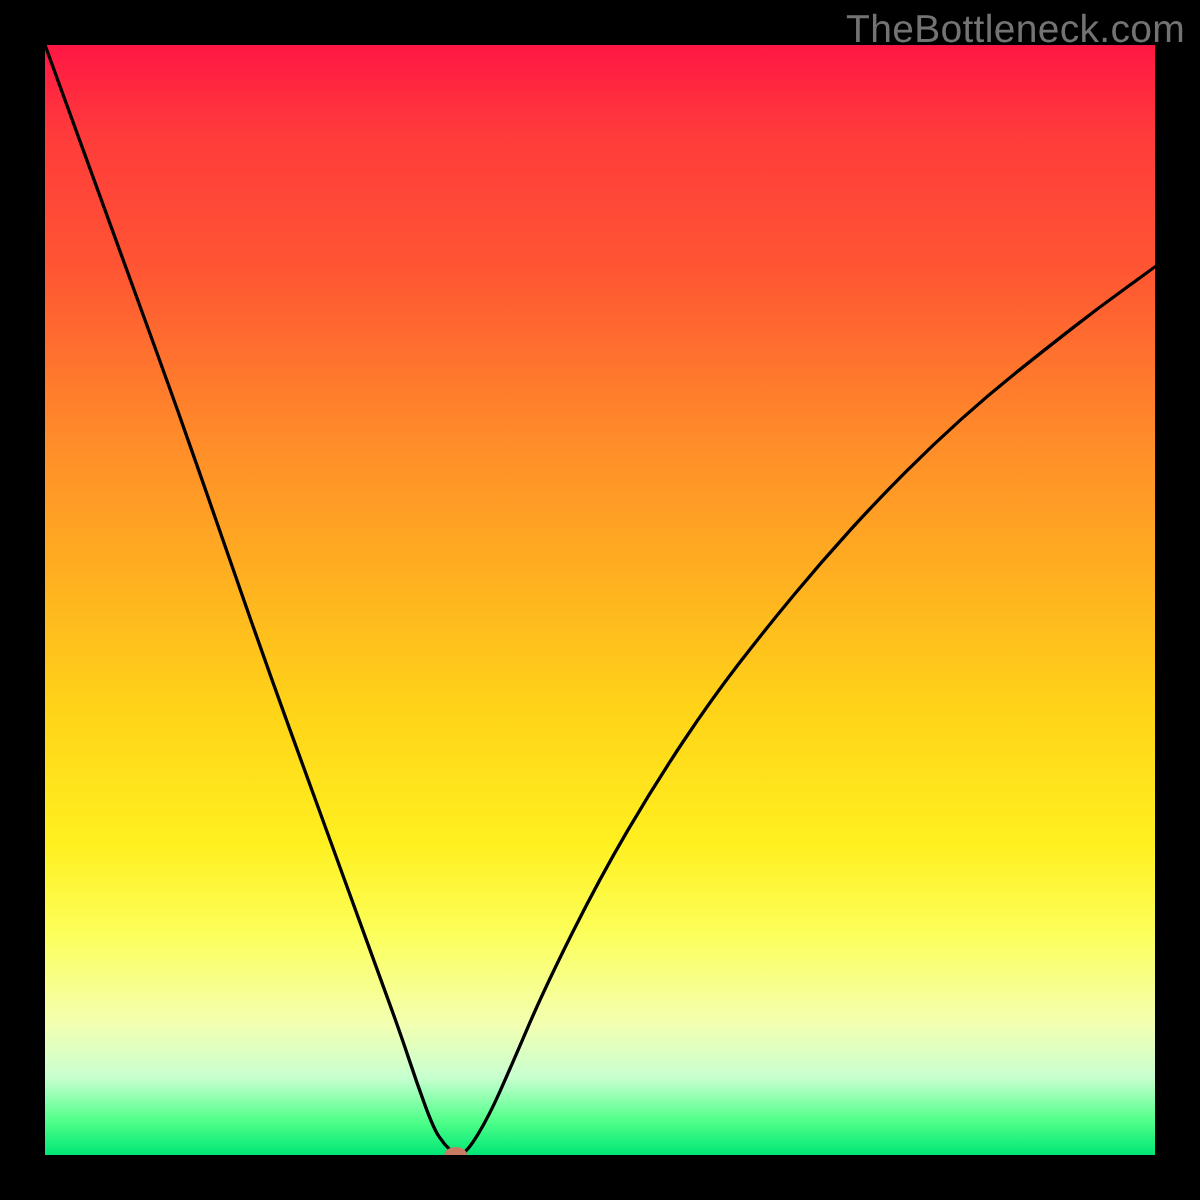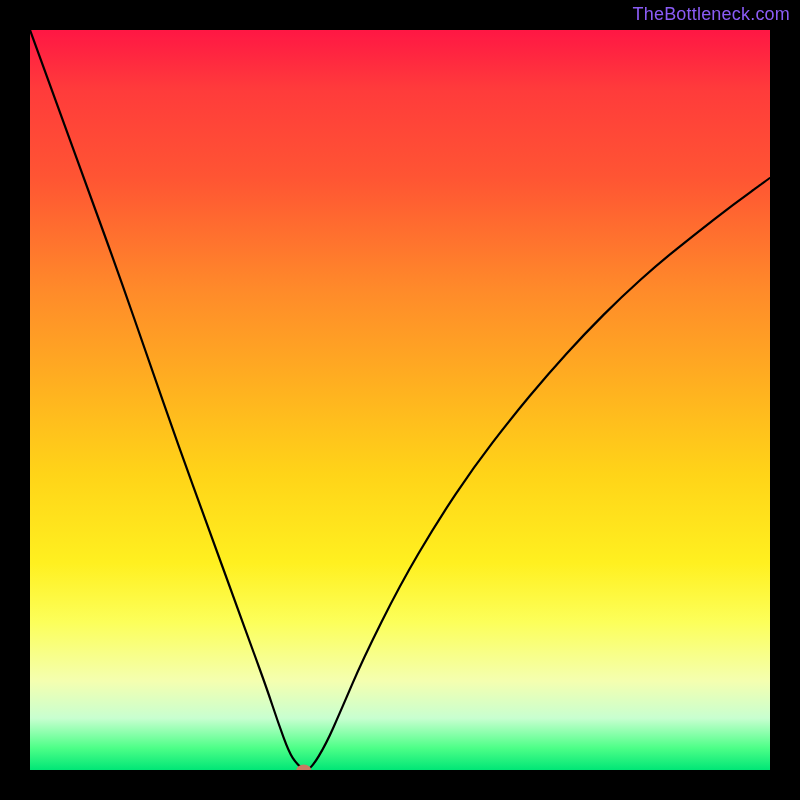--- a/index.html
+++ b/index.html
@@ -53,22 +53,22 @@
     stroke-linecap: round;
   }
   .marker {
     fill: #c97a63;
     stroke: none;
   }
   .watermark {
     position: absolute;
     top: 4px;
     right: 10px;
-    color: #8b5cf6;
-    font-size: 18px;
+    color: #737373;
+    font-size: 26px;
     letter-spacing: 0.2px;
     user-select: none;
   }
 </style>
 </head>
 <body>
 
 <div class="frame">
   <div class="watermark">TheBottleneck.com</div>
   <div class="plot-area">

